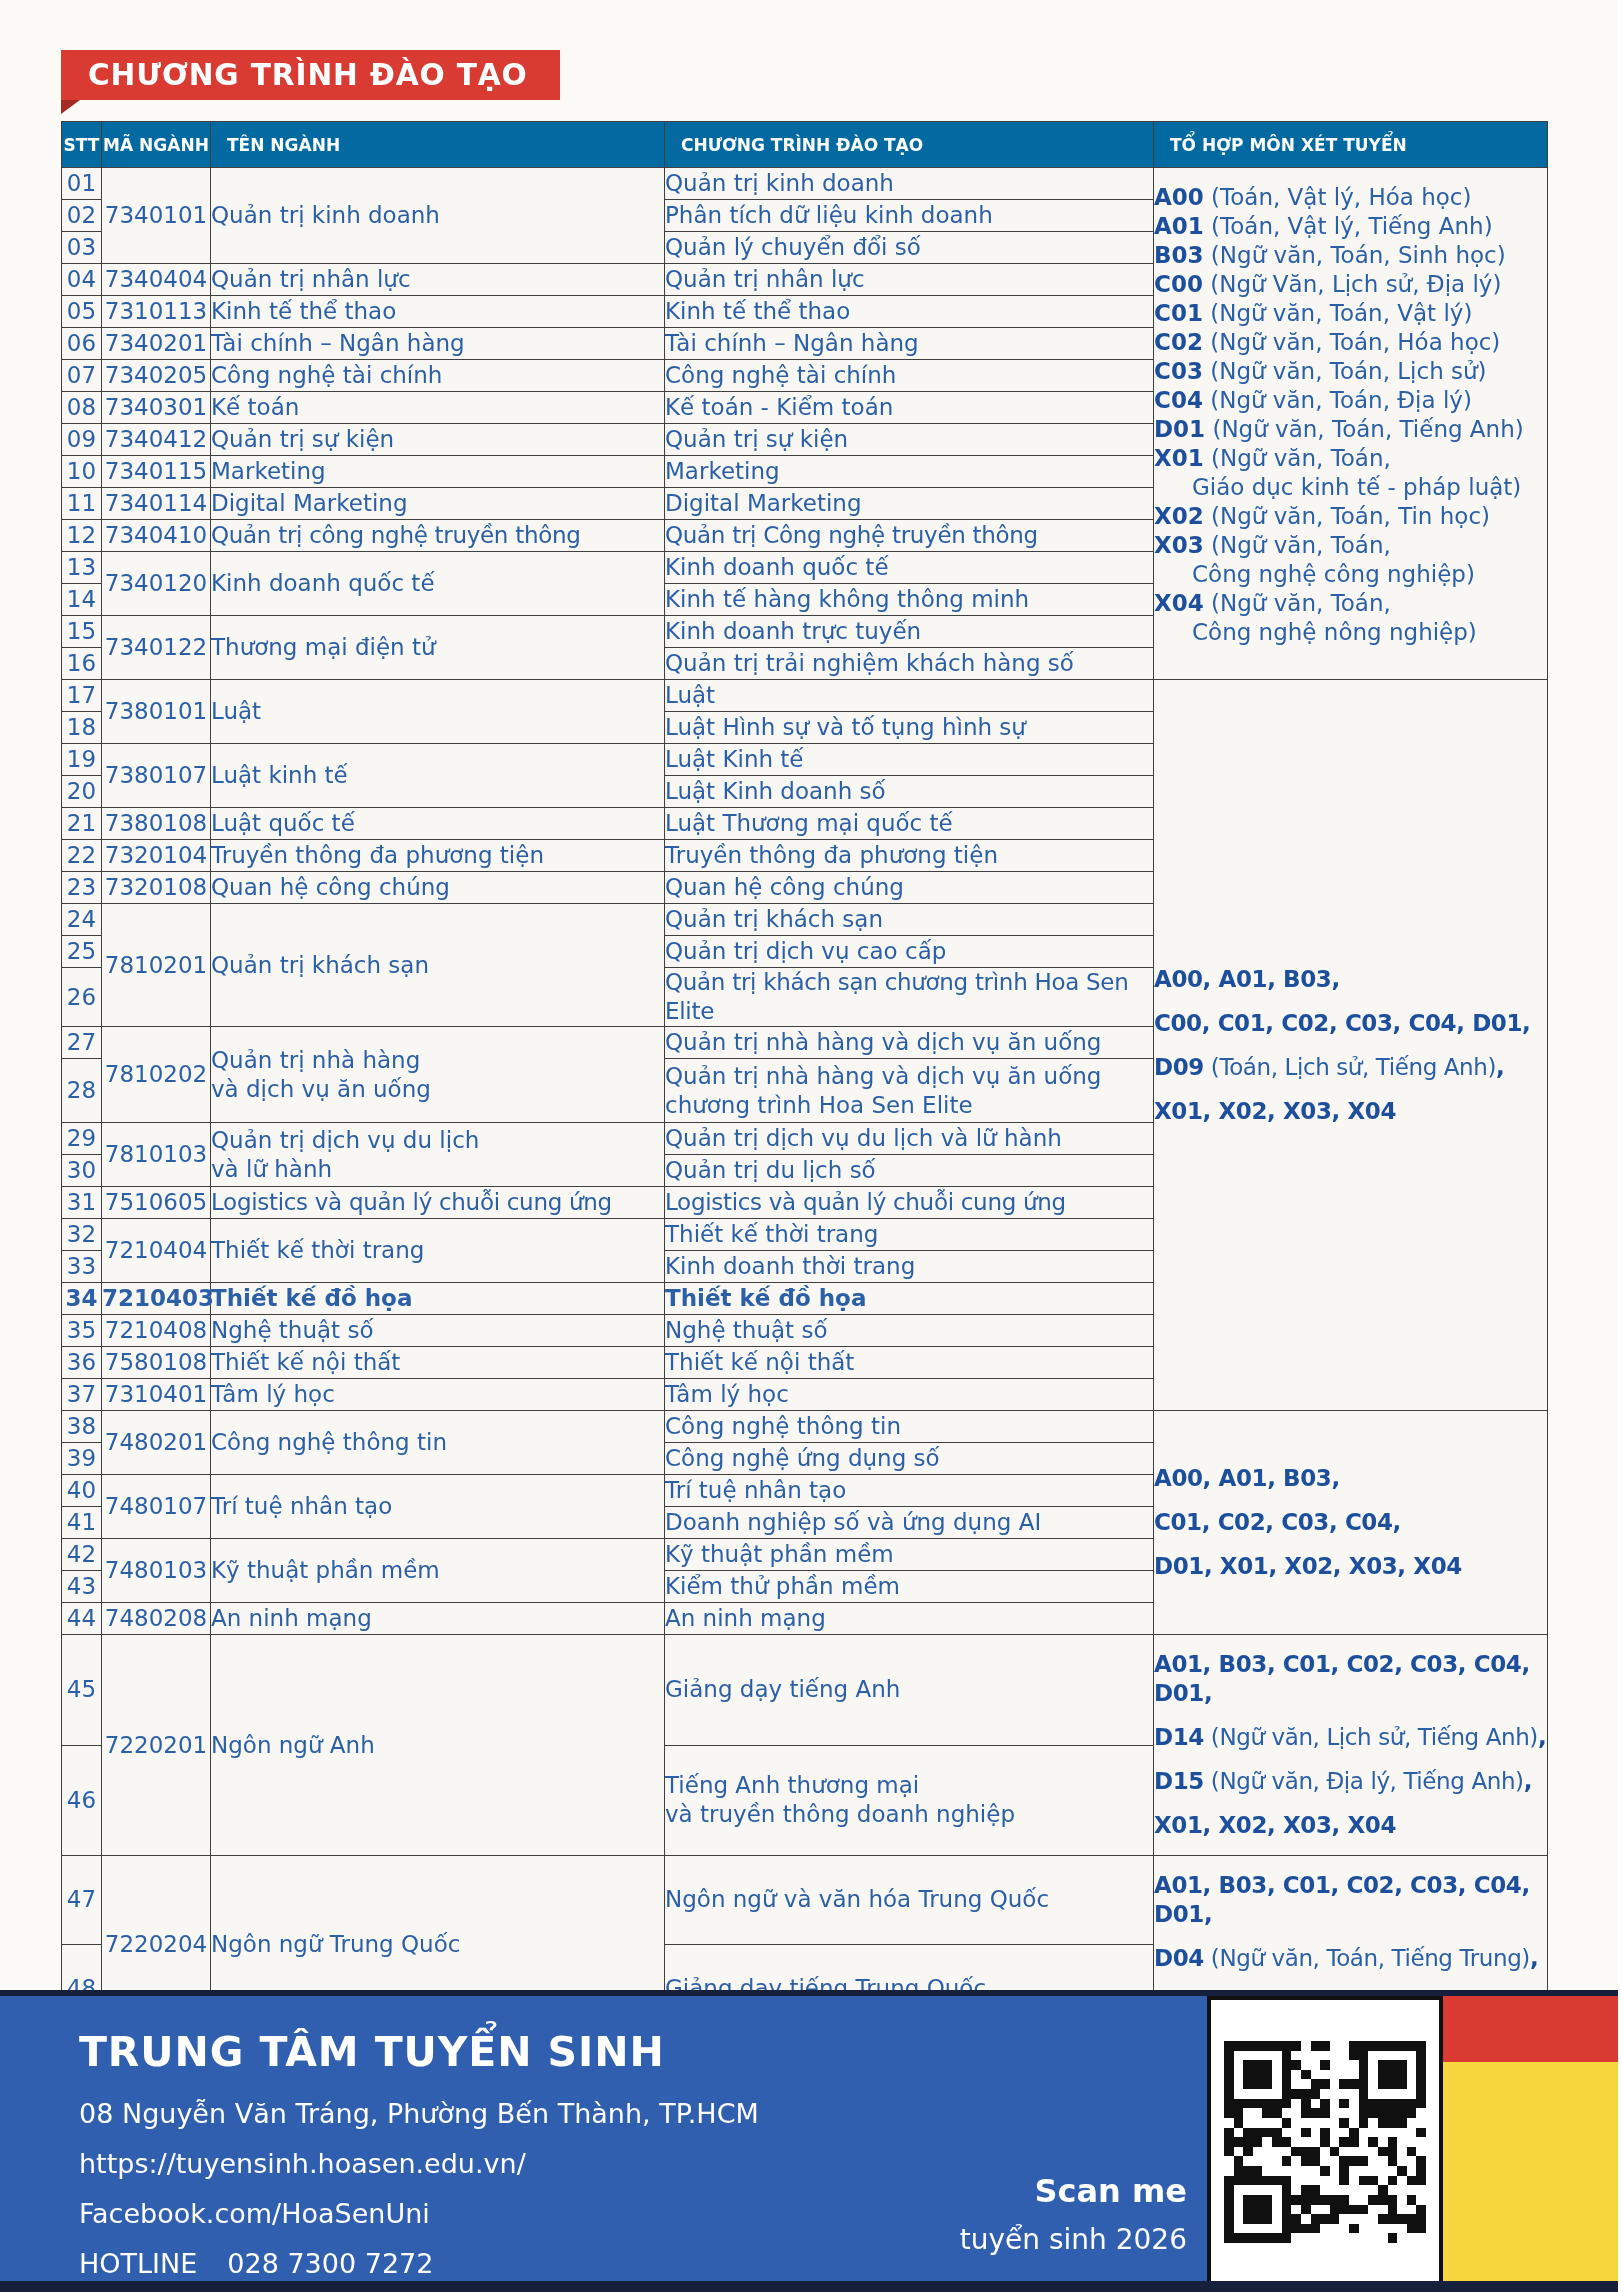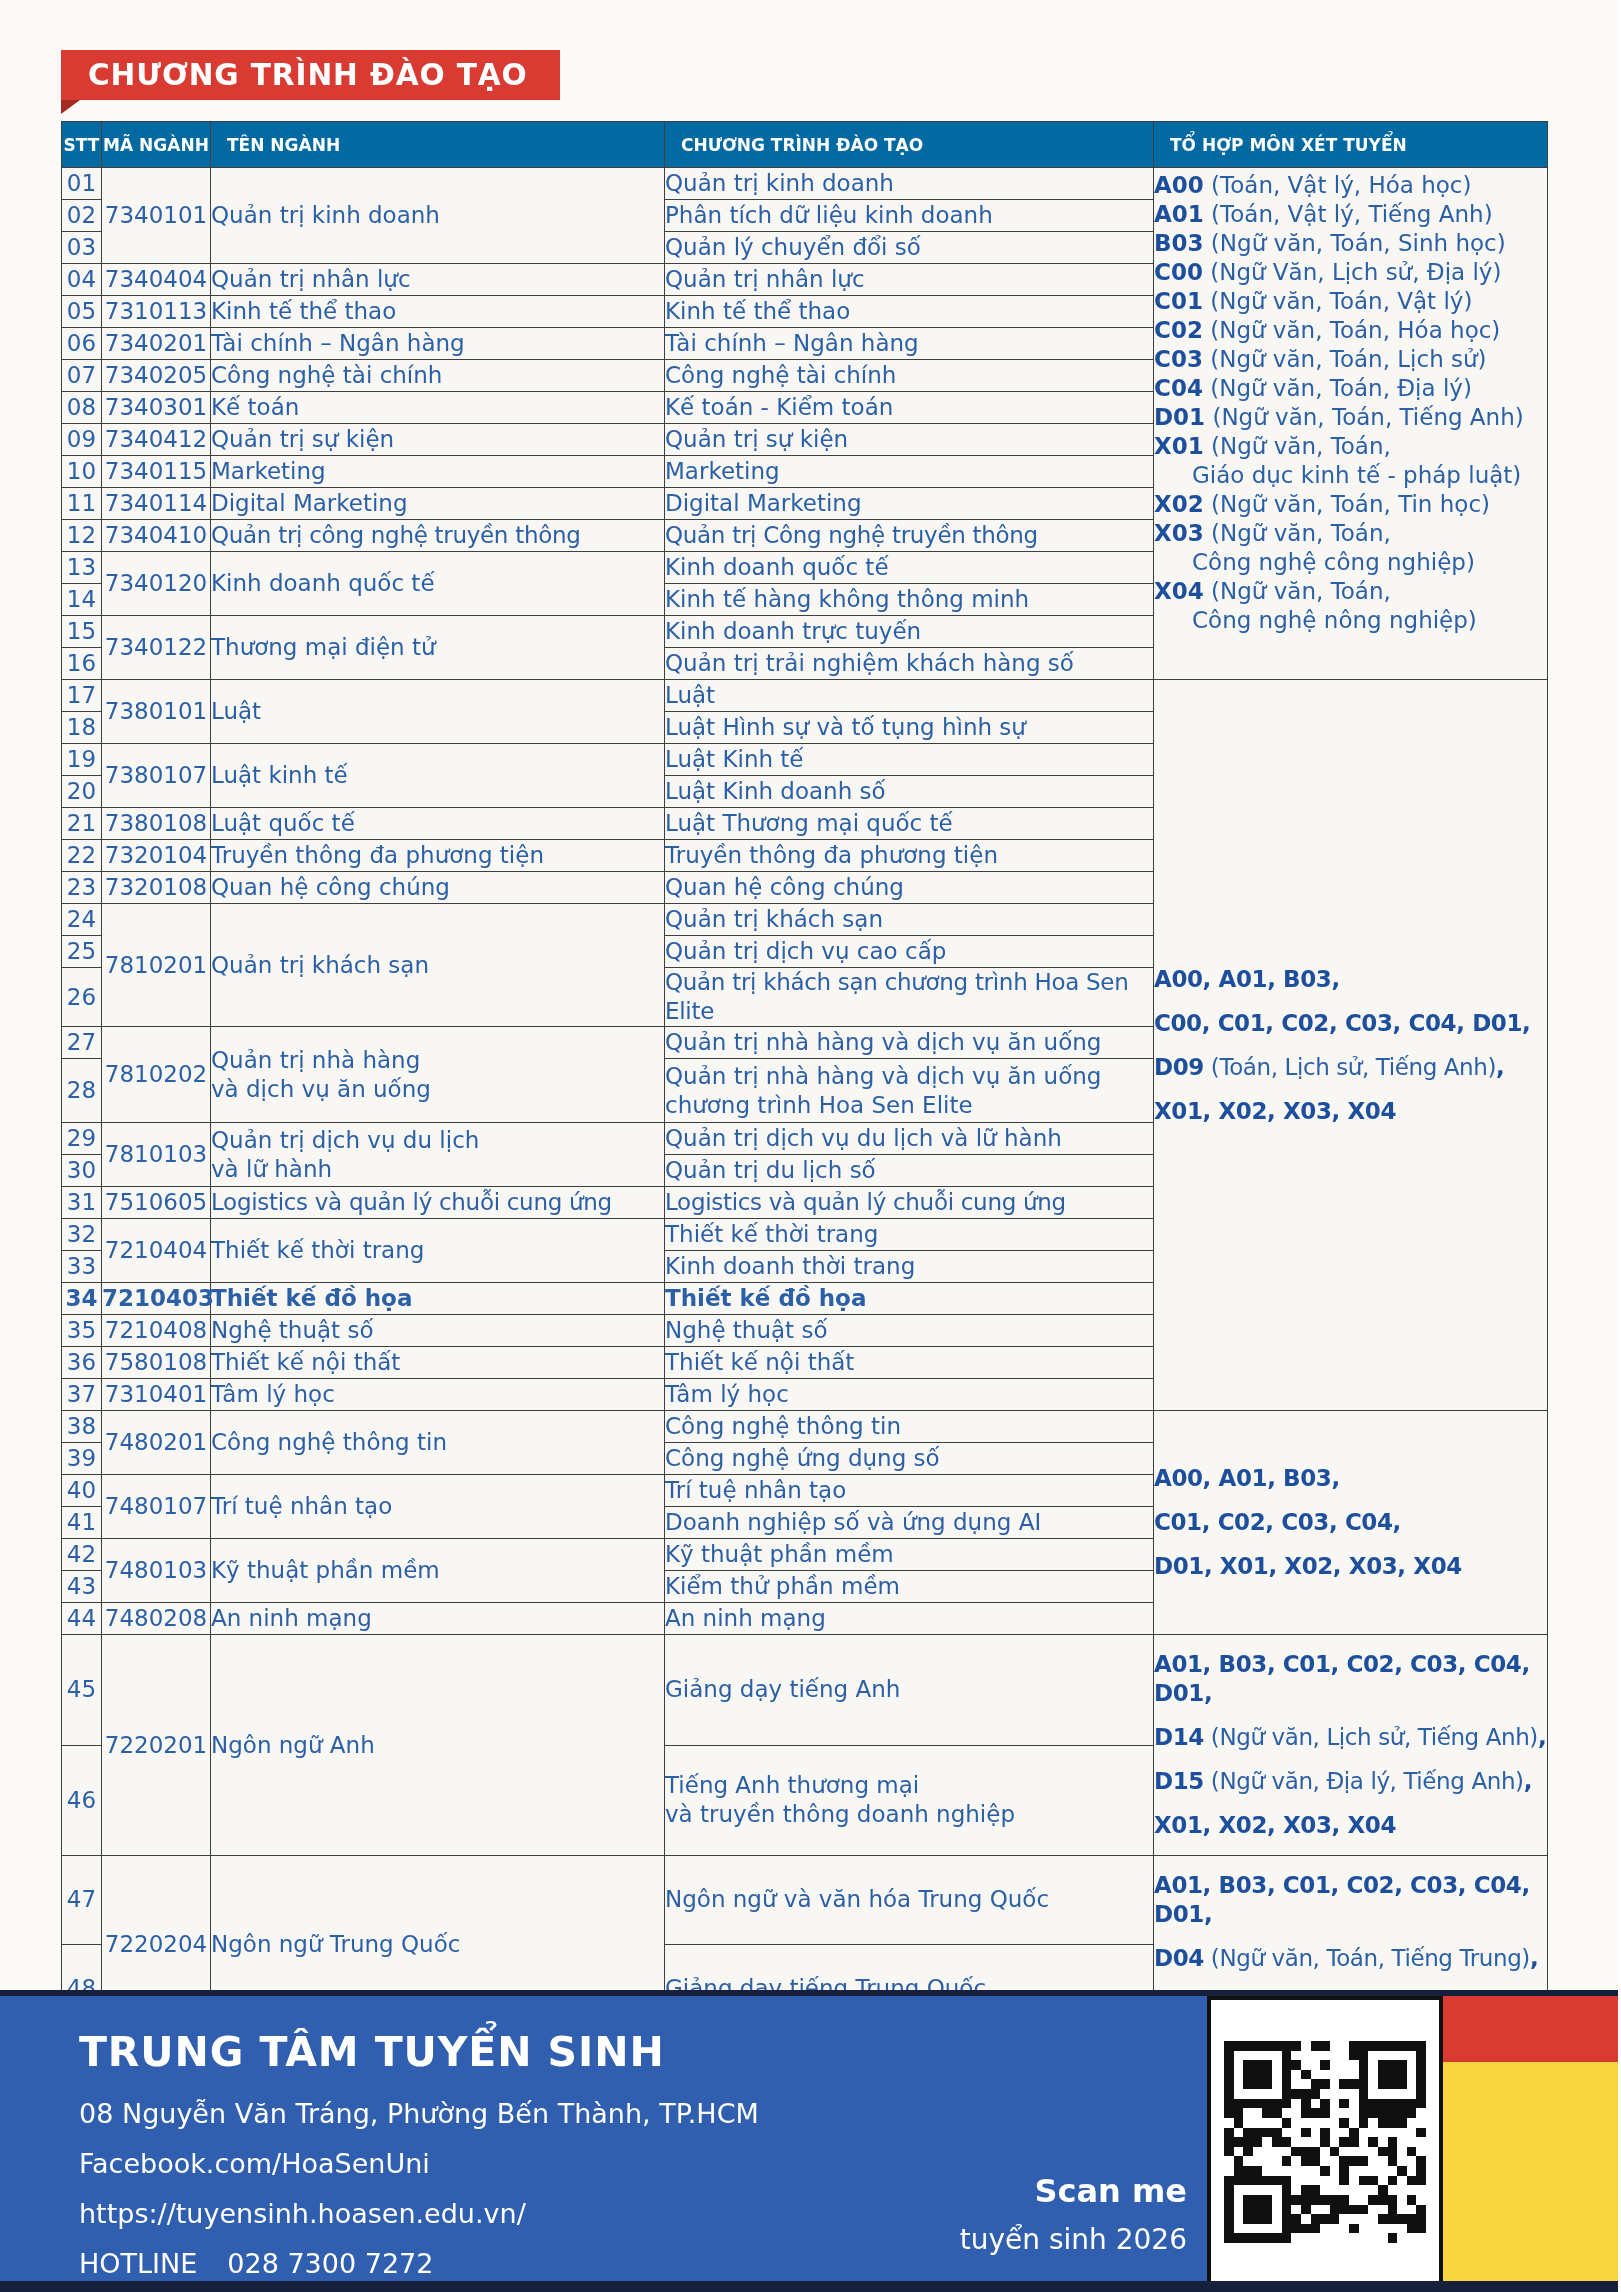--- a/index.html
+++ b/index.html
@@ -17,21 +17,21 @@
                  table-layout:fixed;}
   table.programs th{background:#0369a1;color:#ffffff;font-weight:bold;font-size:17px;height:45px;
                     border:1.8px solid #3f3f3f;text-align:left;padding:0 0 0 16px;}
   table.programs th.center{text-align:center;padding:0;}
   table.programs td{border:1.8px solid #3f3f3f;background:#f8f7f3;color:#2b5fa6;font-size:23px;
                     line-height:29px;padding:0;vertical-align:middle;}
   td.stt,td.code{text-align:center;}
   td.name,td.prog{padding-left:16px;white-space:pre-line;}
   td.small,.small{font-size:18px;letter-spacing:-0.3px;}
   td.combo{padding:3.6px 5.4px 3.6px 12.5px;font-size:20.6px;line-height:29.6px;}
-  td.combo.top{vertical-align:top;padding-top:3px;}
+  td.combo.top{vertical-align:top;padding-top:15px;}
   td.combo b{color:#1d4f9c;}
   .combo .entry{white-space:pre-line;}
   .combo.top .entry{text-indent:-38px;padding-left:38px;}
   .combo.mid .entry{margin:15px 0;letter-spacing:-0.4px;}
 
   
   .footer{position:absolute;left:0;top:1990px;width:1622px;height:303px;background:#2f5fae;
           border-top:6.3px solid #16203c;box-sizing:border-box;color:#ffffff;}
   .f-left{position:absolute;left:79px;top:32px;}
   .f-title{font-size:41px;font-weight:bold;letter-spacing:0.9px;margin-bottom:21.5px;}
@@ -385,22 +385,22 @@
             <div class="entry"><b>D01, X01, X02, X03, X04</b></div>
           </td>
         </tr>
       </tbody>
   </table>
 
   <footer class="footer">
     <div class="f-left">
       <div class="f-title">TRUNG TÂM TUYỂN SINH</div>
       <div class="f-line">08 Nguyễn Văn Tráng, Phường Bến Thành, TP.HCM</div>
+      <div class="f-line">https://tuyensinh.hoasen.edu.vn/</div>
       <div class="f-line">Facebook.com/HoaSenUni</div>
-      <div class="f-line">https://tuyensinh.hoasen.edu.vn/</div>
       <div class="f-line">
         <span>HOTLINE</span><span class="f-num">028 7300 7272</span>
       </div>
     </div>
     <div class="scan">
       <div class="scan-big">Scan me</div>
       <div class="scan-sub">tuyển sinh 2026</div>
     </div>
     <div class="qr-box">
       <svg id="qr-svg" width="202" height="202" viewBox="0 0 21 21" shape-rendering="crispEdges">

